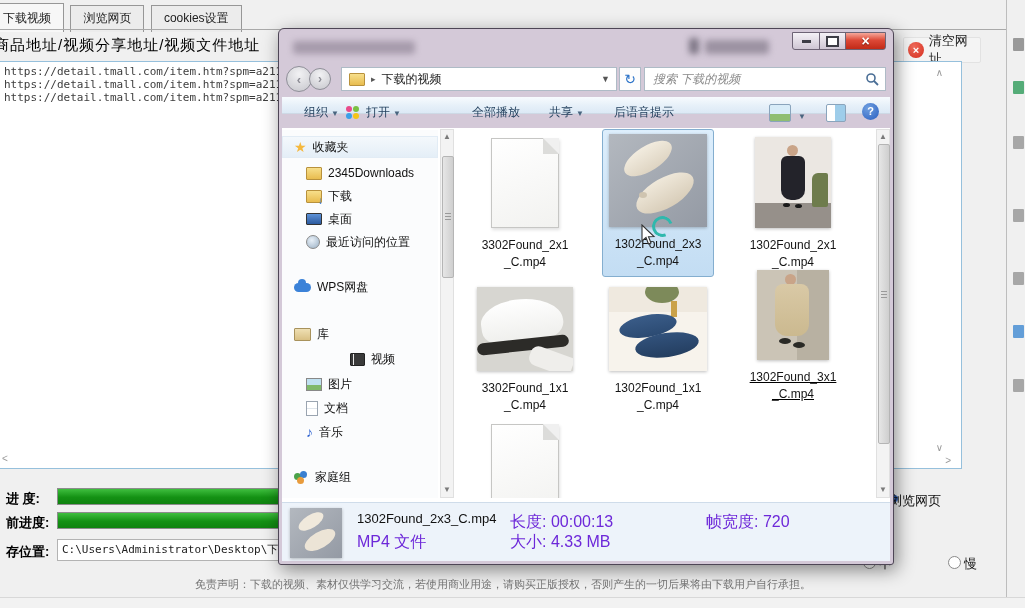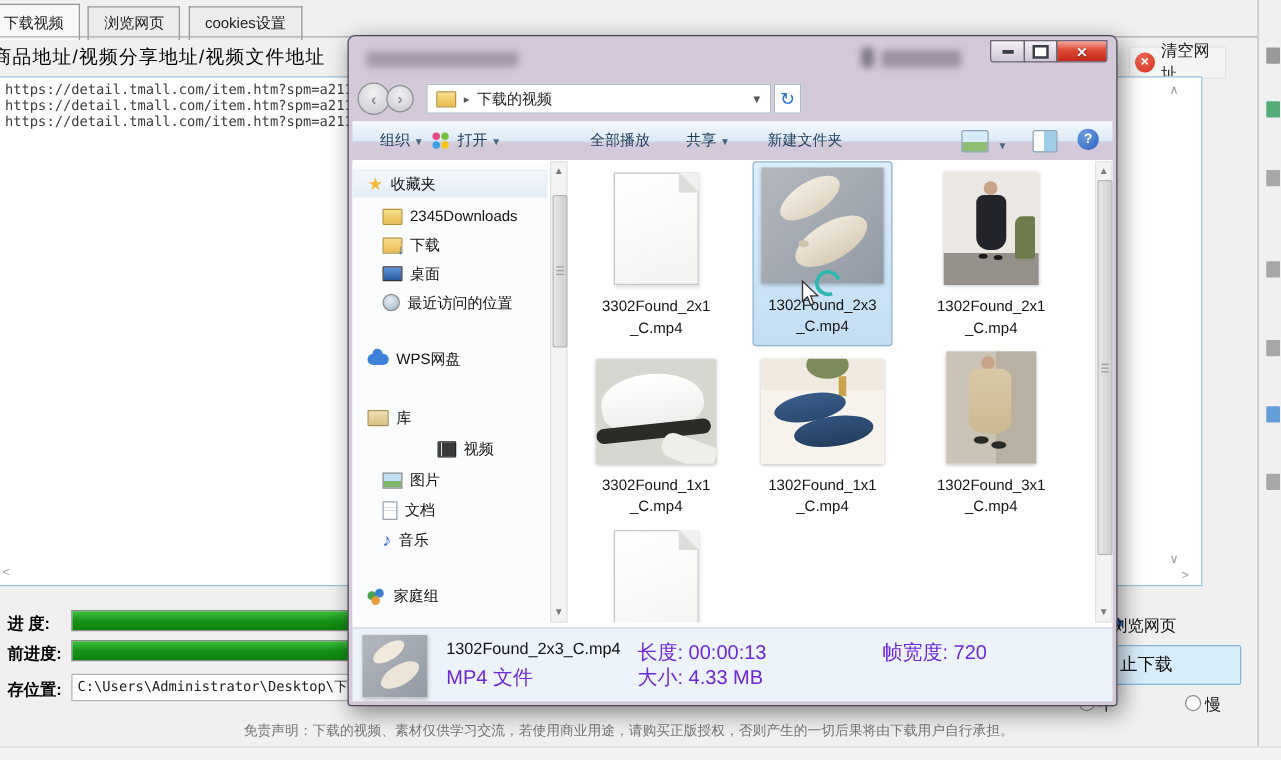--- a/index.html
+++ b/index.html
@@ -134,23 +134,20 @@
   </div>
   <div class="abs prog-label" style="left:6px;top:514px;">前进度:</div>
   <div class="abs prog-track" style="left:57px;top:512px;width:828px;">
     <div class="prog-fill" style="width: 100%;"></div>
   </div>
   <div class="abs prog-label" style="left:6px;top:543px;">存位置:</div>
   <div class="abs save-input mono">C:\Users\Administrator\Desktop\下载</div>
 
   <div class="abs blue-dot"></div>
   <div class="abs voice-hint">浏览网页</div>
-  <div class="abs stop-btn">
-    <span>止下载</span>
-  </div>
   <div class="abs radio" style="left:863px;top:556px;"></div>
   <div class="abs radio-lab" style="left:879px;top:555px;">中</div>
   <div class="abs radio" style="left:948px;top:556px;"></div>
   <div class="abs radio-lab" style="left:964px;top:555px;">慢</div>
 
   <div class="abs disclaimer">免责声明：下载的视频、素材仅供学习交流，若使用商业用途，请购买正版授权，否则产生的一切后果将由下载用户自行承担。</div>
   <div class="abs bottom-strip"></div>
 
   <div class="abs right-divider"></div>
   <div class="abs edge-mark" style="top:38px;background:#8a8a8a;"></div>
@@ -187,34 +184,41 @@
         </div>
       <div class="abs crumb">
         <span style="display:inline-block;width:14px;height:11px;background:linear-gradient(#f7df8b,#e8bc4f);border:1px solid #b8913c;border-radius:1px;margin:0 6px 0 7px;"></span>
         <span style="color:#555;font-size:9px;margin-right:6px;">▸</span>
         <span>下载的视频</span>
         <span style="margin-left:auto;margin-right:6px;color:#555;font-size:9px;">▼</span>
       </div>
       <div class="abs refresh">
           <span>↻</span>
         </div>
+      <div class="abs searchbox">
+        <span class="search-ph">搜索 下载的视频</span>
+        <svg width="14" height="14" style="margin-right:6px;">
+          <circle cx="6" cy="6" r="4" fill="none" stroke="#4a6e96" stroke-width="1.6"></circle>
+          <line x1="9" y1="9" x2="13" y2="13" stroke="#4a6e96" stroke-width="1.8"></line>
+        </svg>
+      </div>
     </div>
 
     <div class="abs toolbar">
       <div class="tool" style="left:22px;"><span>组织</span><span class="tchev">▼</span></div>
       <div class="flower" style="left:64px;top:9px;">
         <i style="left:0;top:0;background:#e84a8a;"></i>
           <i style="left:7px;top:0;background:#7ac143;"></i>
         <i style="left:0;top:7px;background:#3aa0e8;"></i>
           <i style="left:7px;top:7px;background:#f5c518;"></i>
       </div>
       <div class="tool" style="left:84px;"><span>打开</span><span class="tchev">▼</span></div>
       <div class="tool" style="left:190px;"><span>全部播放</span></div>
       <div class="tool" style="left:267px;"><span>共享</span><span class="tchev">▼</span></div>
-      <div class="tool" style="left:332px;"><span>新建文件夹</span></div>
+      <div class="tool" style="left:332px;"><span>后语音提示</span></div>
       <div class="abs" style="left:487px;top:7px;width:20px;height:16px;background:linear-gradient(#d8ecf8 55%,#8fbe72 55%);border:1px solid #8aa4bc;border-radius:2px;"></div>
       <div class="tool" style="left:513px;top:11px;"><span class="tchev">▼</span></div>
       <div class="abs" style="left:544px;top:7px;width:18px;height:16px;border:1px solid #8aa4bc;border-radius:2px;background:linear-gradient(90deg,#ffffff 45%,#9ecdea 45%);"></div>
       <div class="abs" style="left:580px;top:6px;width:17px;height:17px;border-radius:50%;background:radial-gradient(circle at 35% 30%,#6f9fe0,#2a5fc0);color:#fff;font-size:11px;font-weight:bold;text-align:center;line-height:17px;"><span>?</span></div>
     </div>
 
     <div class="abs exp-content">
 
       <div class="sidebar">
         <div class="fav-hl"></div>
@@ -350,21 +354,21 @@
               <div class="shoe" style="left:10px;top:28px;width:58px;height:22px;background:linear-gradient(#3a5c88,#2b4a72);transform:rotate(-10deg);"></div>
               <div class="shoe" style="left:26px;top:46px;width:64px;height:24px;background:linear-gradient(#32527c,#243e60);transform:rotate(-8deg);"></div>
             </div>
           </div>
           <div class="flabel">
               <div>1302Found_1x1</div>
               <div>_C.mp4</div>
             </div>
         </div>
 
-        <div class="file-item" style="left:281px;top:157px;">
+        <div class="file-item" style="left:281px;top:146px;text-decoration:underline;">
           <div class="art" style="height:86px;">
             <div class="thumb" style="width:72px;height:90px;background:linear-gradient(90deg,#cbc4b6 55%,#b8b1a2 55%);">
               <div class="shoe" style="left:28px;top:4px;width:11px;height:11px;background:#c9a488;"></div>
               <div style="position:absolute;left:18px;top:14px;width:34px;height:52px;background:linear-gradient(#d9c9a6,#cbb98f);border-radius:8px 8px 12px 12px;"></div>
               <div class="shoe" style="left:22px;top:68px;width:12px;height:6px;background:#2a2a26;"></div>
               <div class="shoe" style="left:36px;top:72px;width:12px;height:6px;background:#2a2a26;"></div>
             </div>
           </div>
           <div class="flabel">
               <div>1302Found_3x1</div>

